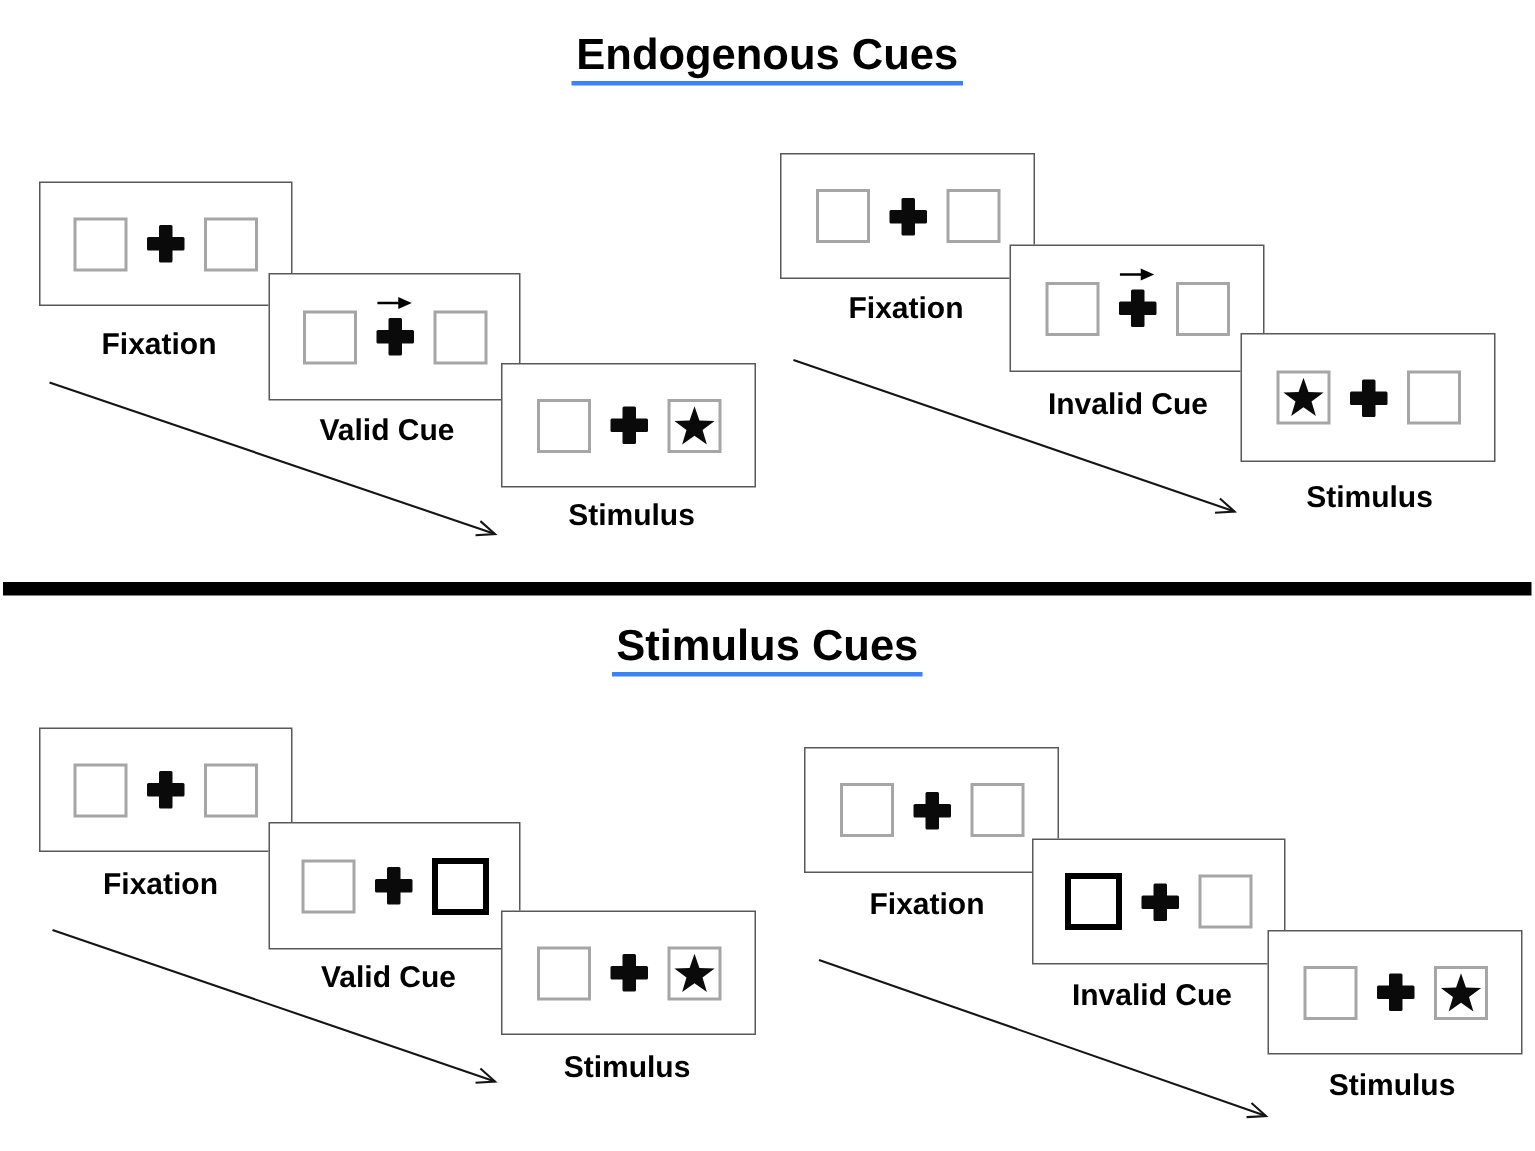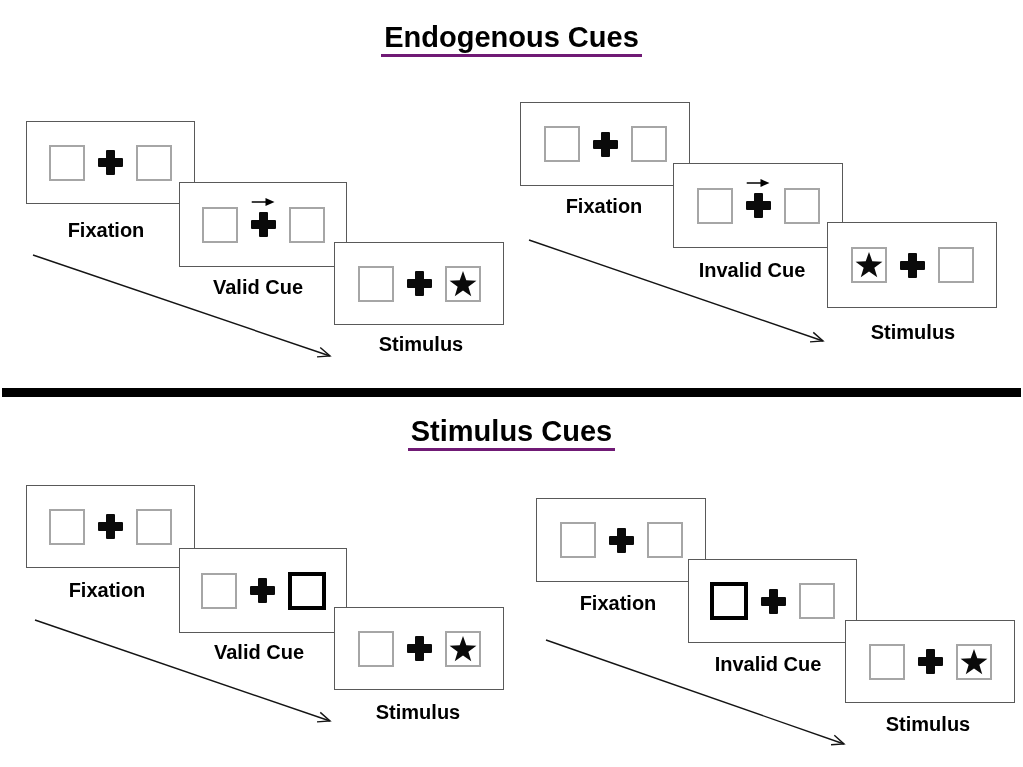--- a/index.html
+++ b/index.html
@@ -2,21 +2,21 @@
 <html><head>
 <meta charset="utf-8">
 <style>
   *{box-sizing:border-box;margin:0;padding:0}
   html,body{background:#ffffff}
   body{font-family:"Liberation Sans","DejaVu Sans",sans-serif;color:#000}
   .canvas{position:relative;width:1023px;height:767px;background:#fff;overflow:hidden}
 
   .title-row{position:absolute;left:0;width:100%;text-align:center;z-index:3}
   .title{display:inline-block;font-weight:bold;font-size:29px;line-height:1.05;
-         border-bottom:3px solid #701a75;padding:0 3px 2px}
+         border-bottom:3px solid #3b82f6;padding:0 3px 2px}
 
   .divider{position:absolute;left:2px;right:2px;top:388px;height:9px;background:#000;z-index:1}
 
   .overlay{position:absolute;left:0;top:0;z-index:0}
 
   .frame{position:absolute;background:#fff;border:1px solid #595959;
          display:flex;align-items:center;justify-content:center;gap:13px;z-index:2}
   .sq{width:36px;height:36px;border:2px solid #a6a6a6;background:#fff;flex:0 0 auto;
       display:flex;align-items:center;justify-content:center}
   .sq.hl{width:38px;height:38px;border:4px solid #000}

